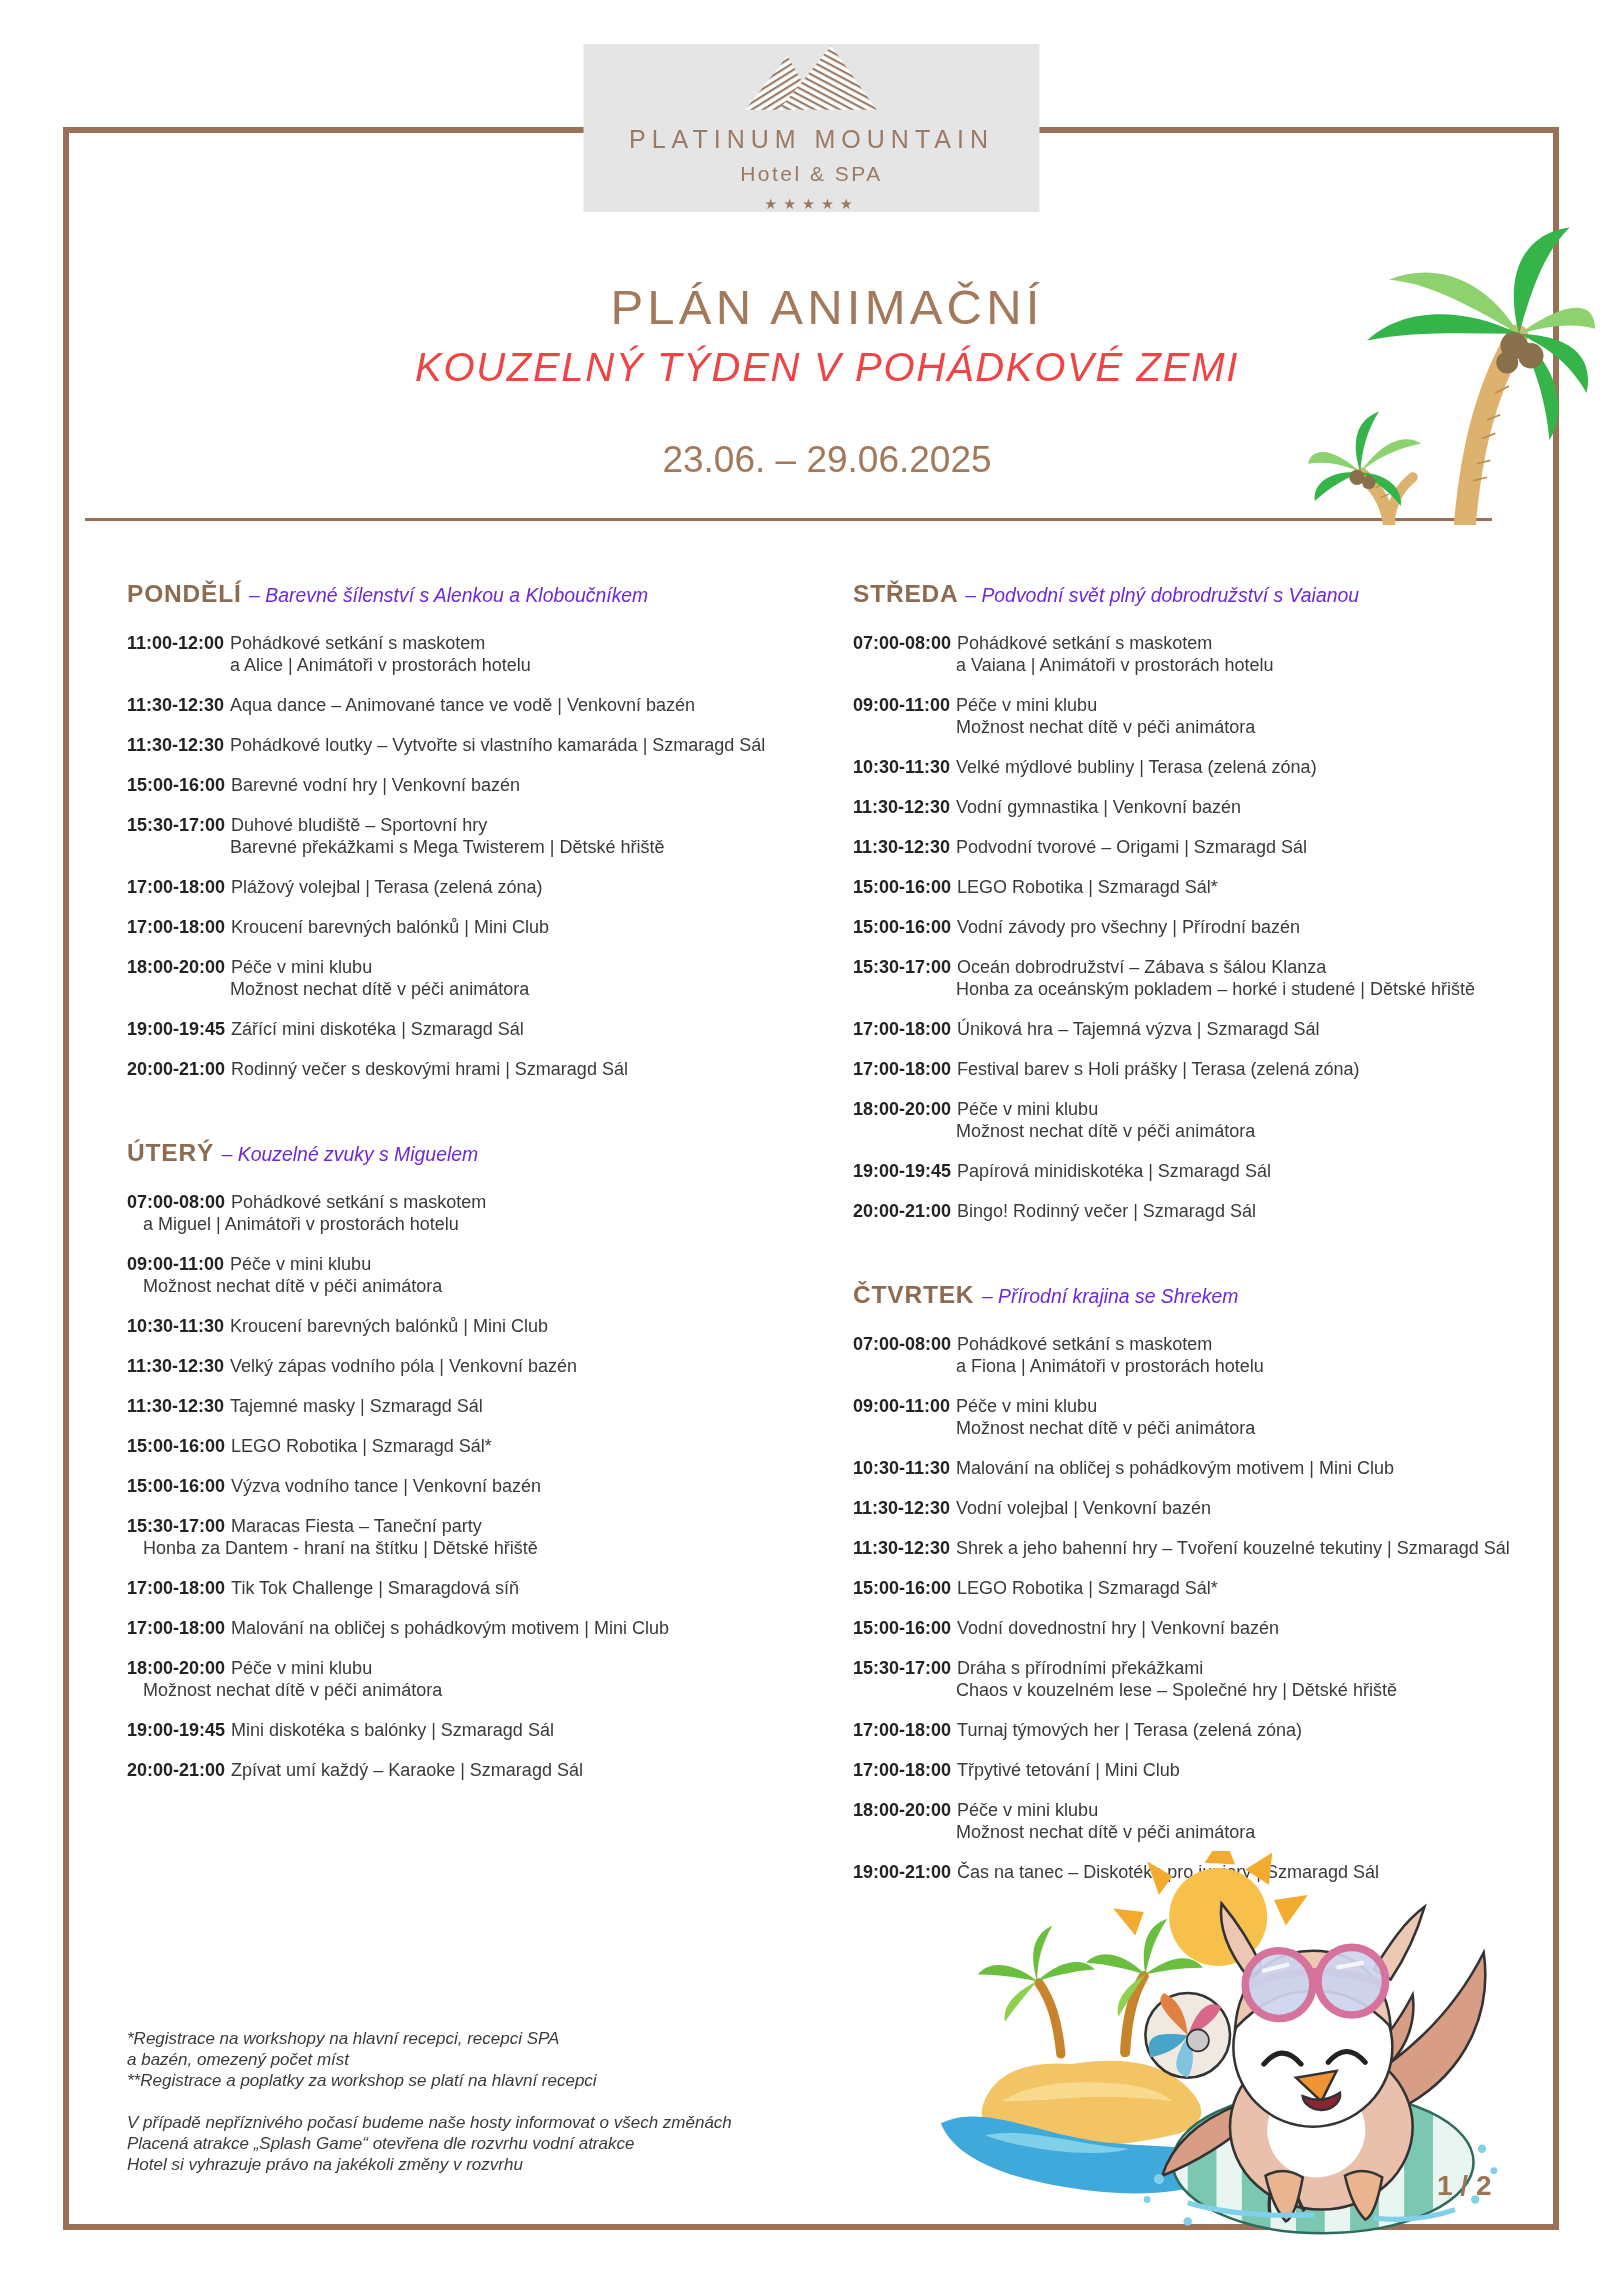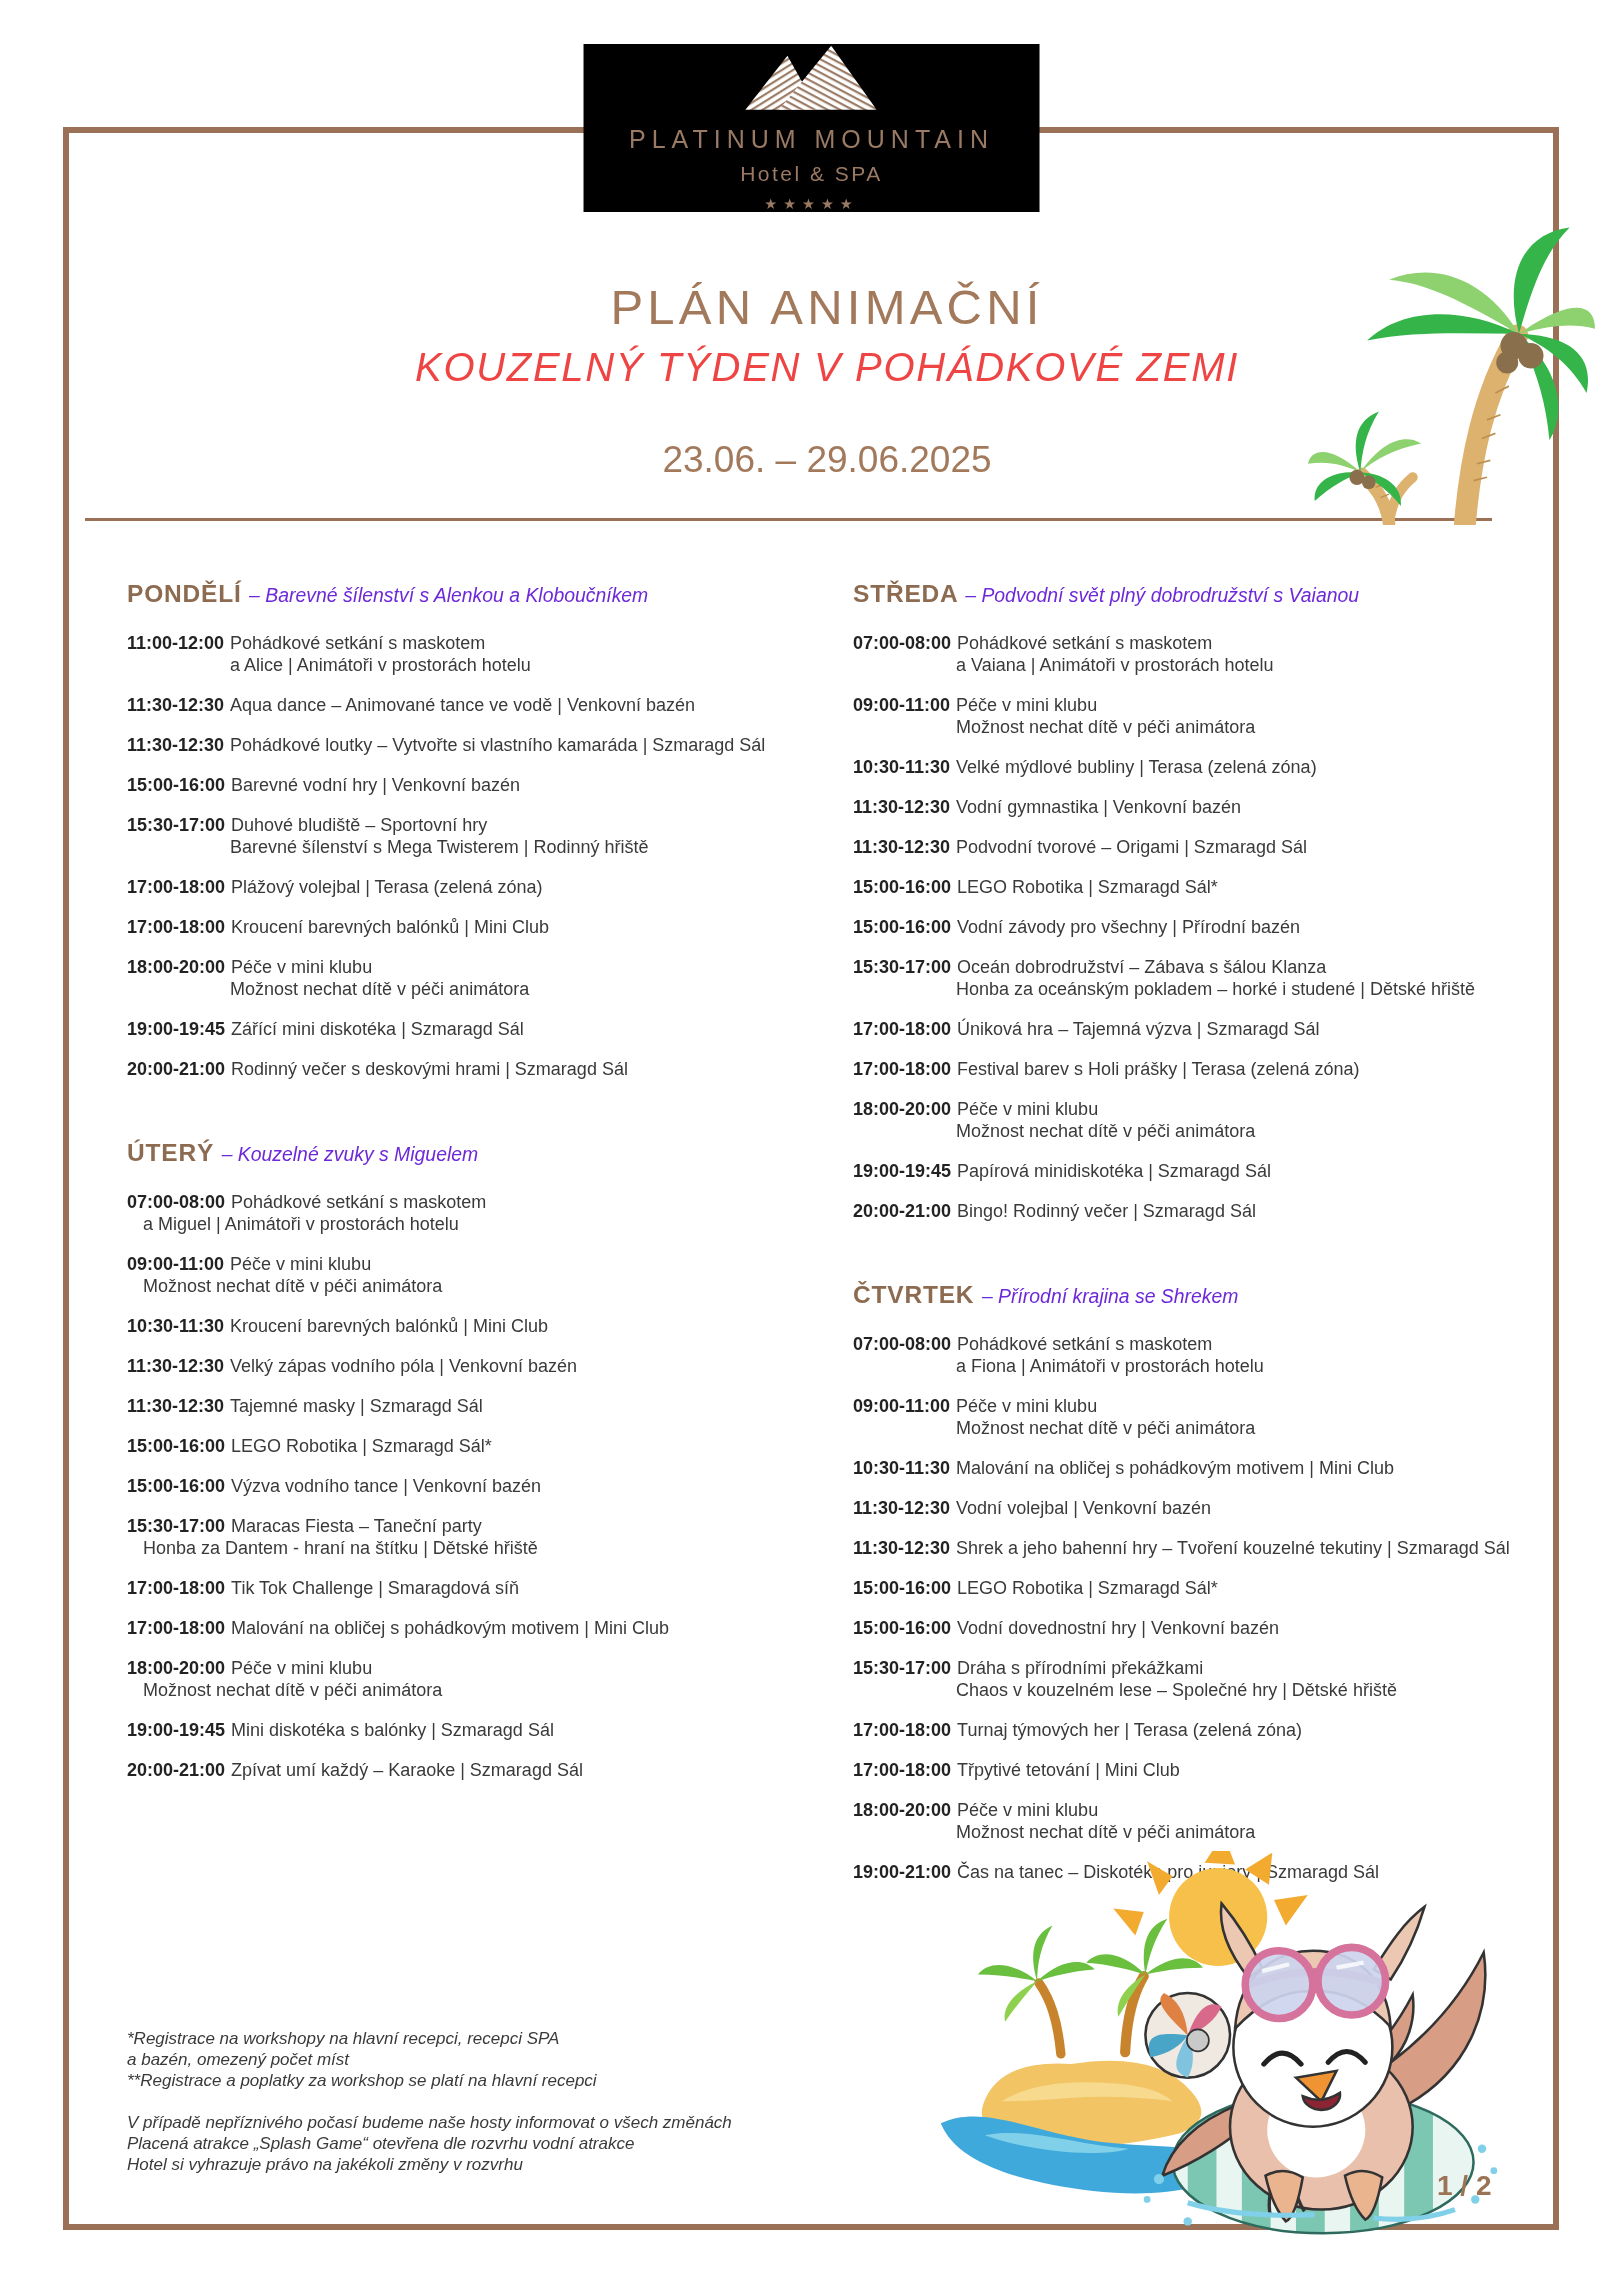--- a/index.html
+++ b/index.html
@@ -9,21 +9,21 @@
     font-family:"Liberation Sans", sans-serif; color:#3a3a3a;
   }
   
   .frame {
     position:absolute; left:63px; top:127px; width:1496px; height:2103px;
     border:6px solid #9a7156; z-index:0;
   }
   
   .logo-block {
     position:absolute; top:44px; left:50%; transform:translateX(-50%);
-    background:#000000; padding:0 46px; text-align:center; z-index:3;
+    background:#e5e5e5; padding:0 46px; text-align:center; z-index:3;
   }
   .logo-mountain { display:block; margin:0 auto 12px auto; }
   .logo-brand { font-size:25px; letter-spacing:6px; color:#9b7a64; font-weight:400; white-space:nowrap; }
   .logo-tagline { font-size:21px; letter-spacing:2.5px; color:#9b7a64; margin-top:7.6px; }
   .logo-stars { font-size:14.4px; letter-spacing:6px; color:#9b7a64; margin-top:10px; }
   
   .title-block { position:absolute; top:279px; left:0; width:100%; text-align:center; z-index:2;padding-left:31px; }
   .main-title { font-size:49px; font-weight:400; letter-spacing:4.2px; color:#a3795c; }
   .sub-title  { font-size:40px; font-weight:400; font-style:italic; letter-spacing:1.7px; color:#ef4444; margin-top:10px; }
   .date-range { font-size:37px; font-weight:400; color:#a3795c; margin-top:49px; }
@@ -135,21 +135,21 @@
           <div><span class="time">11:30-12:30</span><span class="text">Aqua dance – Animované tance ve vodě | Venkovní bazén</span></div>
         </div>
         <div class="item">
           <div><span class="time">11:30-12:30</span><span class="text">Pohádkové loutky – Vytvořte si vlastního kamaráda | Szmaragd Sál</span></div>
         </div>
         <div class="item">
           <div><span class="time">15:00-16:00</span><span class="text">Barevné vodní hry | Venkovní bazén</span></div>
         </div>
         <div class="item">
           <div><span class="time">15:30-17:00</span><span class="text">Duhové bludiště – Sportovní hry</span></div>
-          <div class="extra hang">Barevné šílenství s Mega Twisterem | Rodinný hřiště</div>
+          <div class="extra hang">Barevné překážkami s Mega Twisterem | Dětské hřiště</div>
         </div>
         <div class="item">
           <div><span class="time">17:00-18:00</span><span class="text">Plážový volejbal | Terasa (zelená zóna)</span></div>
         </div>
         <div class="item">
           <div><span class="time">17:00-18:00</span><span class="text">Kroucení barevných balónků | Mini Club</span></div>
         </div>
         <div class="item">
           <div><span class="time">18:00-20:00</span><span class="text">Péče v mini klubu</span></div>
           <div class="extra hang">Možnost nechat dítě v péči animátora</div>

